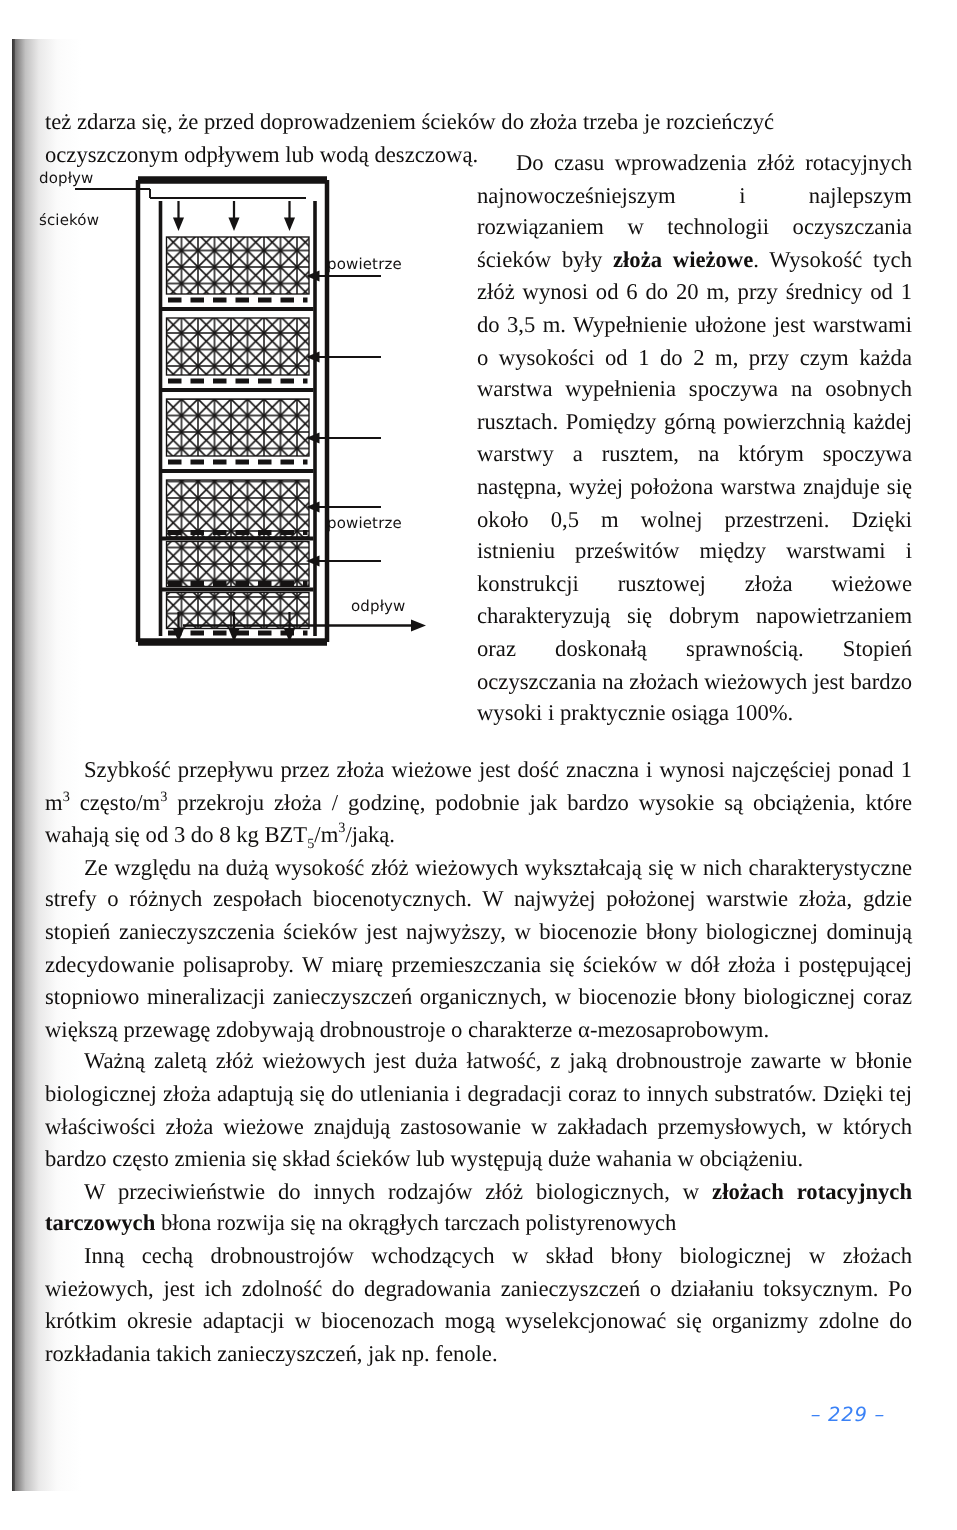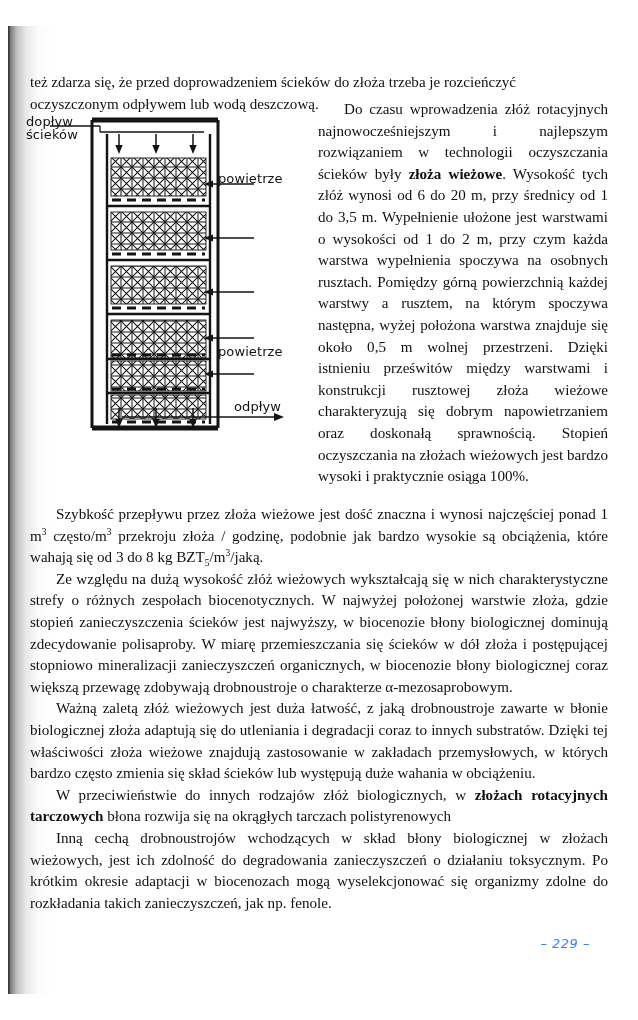--- a/index.html
+++ b/index.html
@@ -96,27 +96,27 @@
     left: 22px;
     top: 112px;
     width: 288px;
     height: 360px;
   }
   .fig-canvas { position: absolute; left: 0; top: 0; }
 
   .fig-label {
     position: absolute;
     font-family: "DejaVu Sans", "Liberation Sans", sans-serif;
-    font-size: 13px;
+    font-size: 10px;
     color: #141212;
     white-space: nowrap;
     letter-spacing: 0.1px;
   }
   #lbl-inflow1 { left: 4px;  top: 2px; }
-  #lbl-inflow2 { left: 4px;  top: 15px; }
+  #lbl-inflow2 { left: 4px;  top: 30px; }
   #lbl-air-1   { left: 196px; top: 59px; }
   #lbl-air-2   { left: 196px; top: 232px; }
   #lbl-outflow { left: 212px; top: 287px; }
 
   .caption {
     position: absolute;
     left: 26px;
     top: 452px;
     font-family: "DejaVu Sans", "Liberation Sans", sans-serif;
     font-size: 13.4px;

